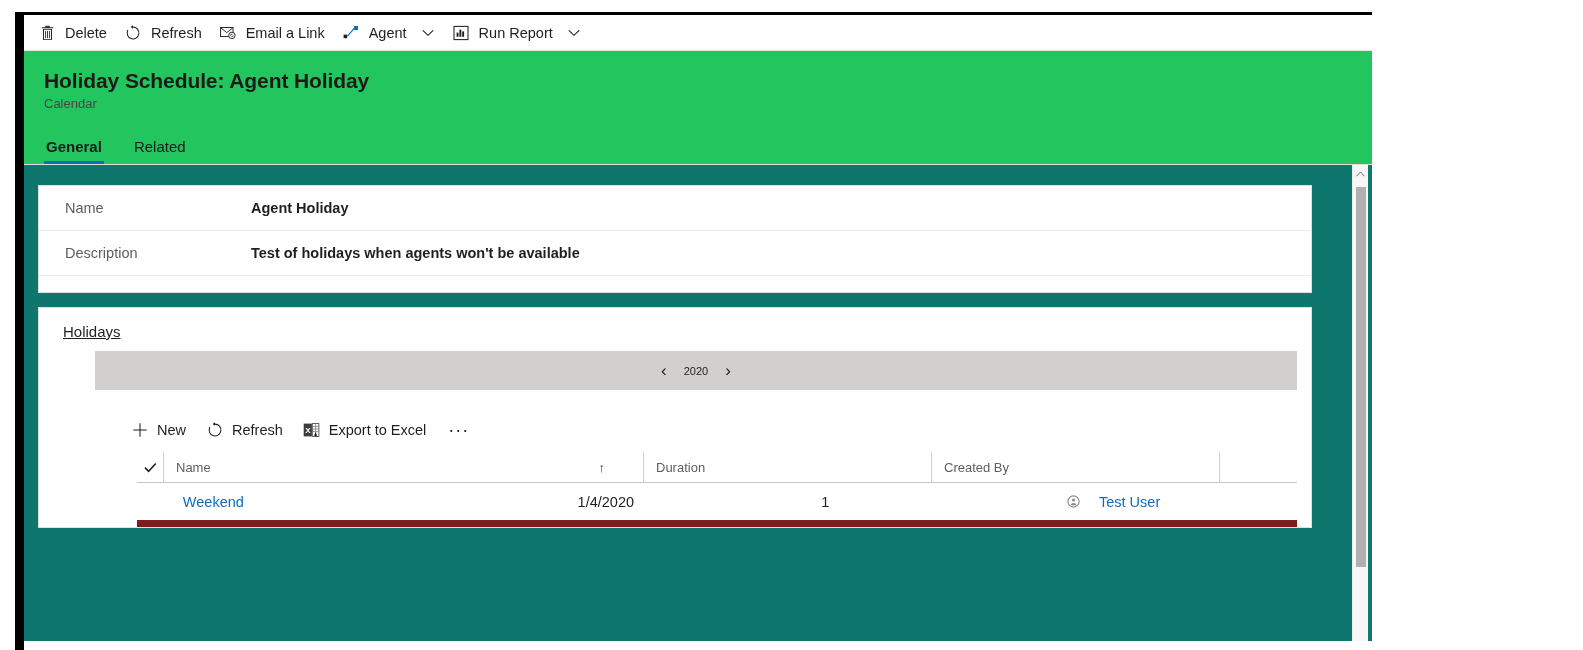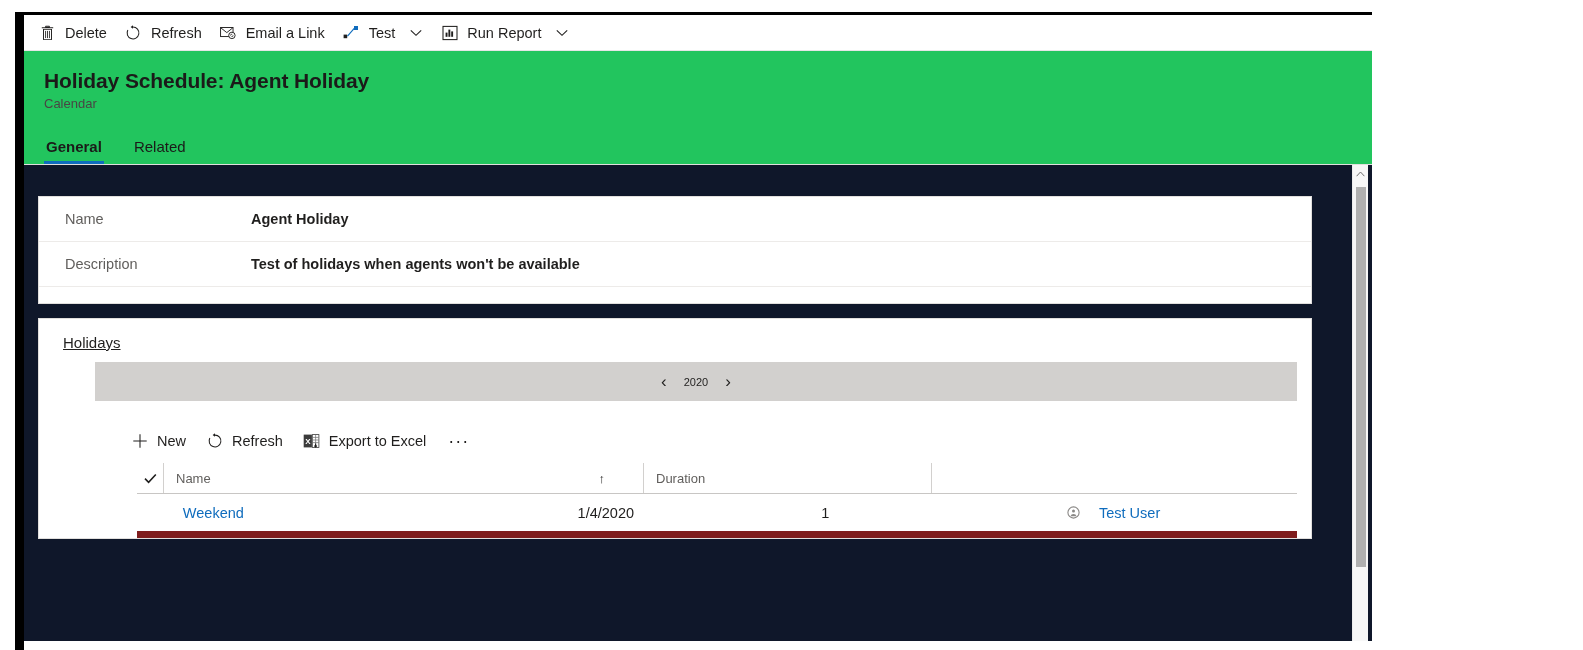--- a/index.html
+++ b/index.html
@@ -112,22 +112,22 @@
 
   .header-rule {
     height: 1px;
     background: #e1dfdd;
     margin-top: 0px;
   }
 
   
   .body-area {
     position: relative;
-    background: #0f172a;
-    padding: 17px 0 0 0;
+    background: #0f766e;
+    padding: 6px 0 0 0;
     height: 476px;
   }
 
   .section {
     margin: 14px 60px 0 14px;
     border: 1px solid #e1dfdd;
     background: #ffffff;
   }
 
   
@@ -341,21 +341,21 @@
     </div>
 
     <div class="cmd">
       <span class="ico">
         <svg width="17" height="15" viewBox="0 0 17 15">
           <rect x="0.6" y="9.6" width="3.6" height="3.6" fill="#201f1e"></rect>
           <rect x="11.0" y="1.0" width="4.0" height="4.0" fill="#0f6cbd"></rect>
           <path d="M4.5 11.2 L11.2 3.4" fill="none" stroke="#0f6cbd" stroke-width="1.15"></path>
         </svg>
       </span>
-      <span>Test</span>
+      <span>Agent</span>
       <span class="caret">
         <svg width="12" height="8" viewBox="0 0 12 8">
               <path d="M0.8 1.3 L6 6.3 L11.2 1.3" fill="none" stroke="#201f1e" stroke-width="1.1"></path>
             </svg>
       </span>
     </div>
 
     <div class="cmd">
       <span class="ico">
         <svg width="16" height="16" viewBox="0 0 16 16">
@@ -459,20 +459,23 @@
             <svg width="13" height="11" viewBox="0 0 13 11">
                   <path d="M1 5.6 L4.6 9.3 L11.8 1.5" fill="none" stroke="#201f1e" stroke-width="1.6"></path>
                 </svg>
           </div>
           <div class="gh-col c-name">
             <span>Name</span>
             <span class="sort-asc">↑</span>
           </div>
           <div class="gh-col c-dur">
             <span>Duration</span>
+          </div>
+          <div class="gh-col c-created">
+            <span>Created By</span>
           </div>
           <div class="gh-end"></div>
         </div>
 
         <div class="grid-row">
           <div class="gr-check"></div>
           <div class="gc c-name">
             <span class="link">Weekend</span>
           </div>
           <div class="gc c-start">1/4/2020</div>

